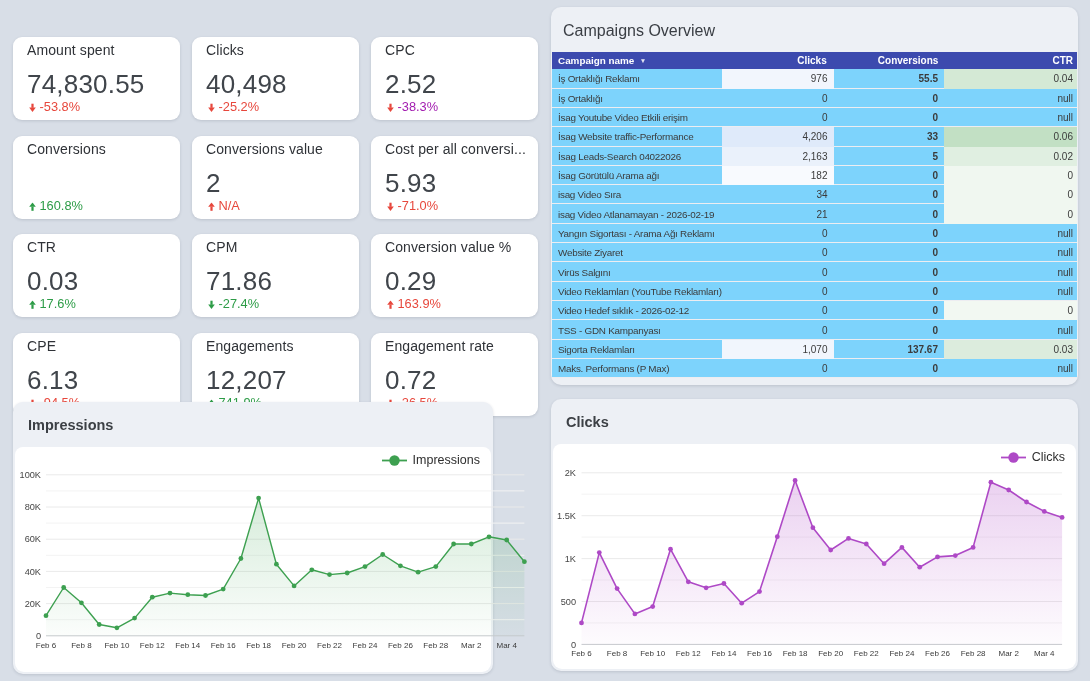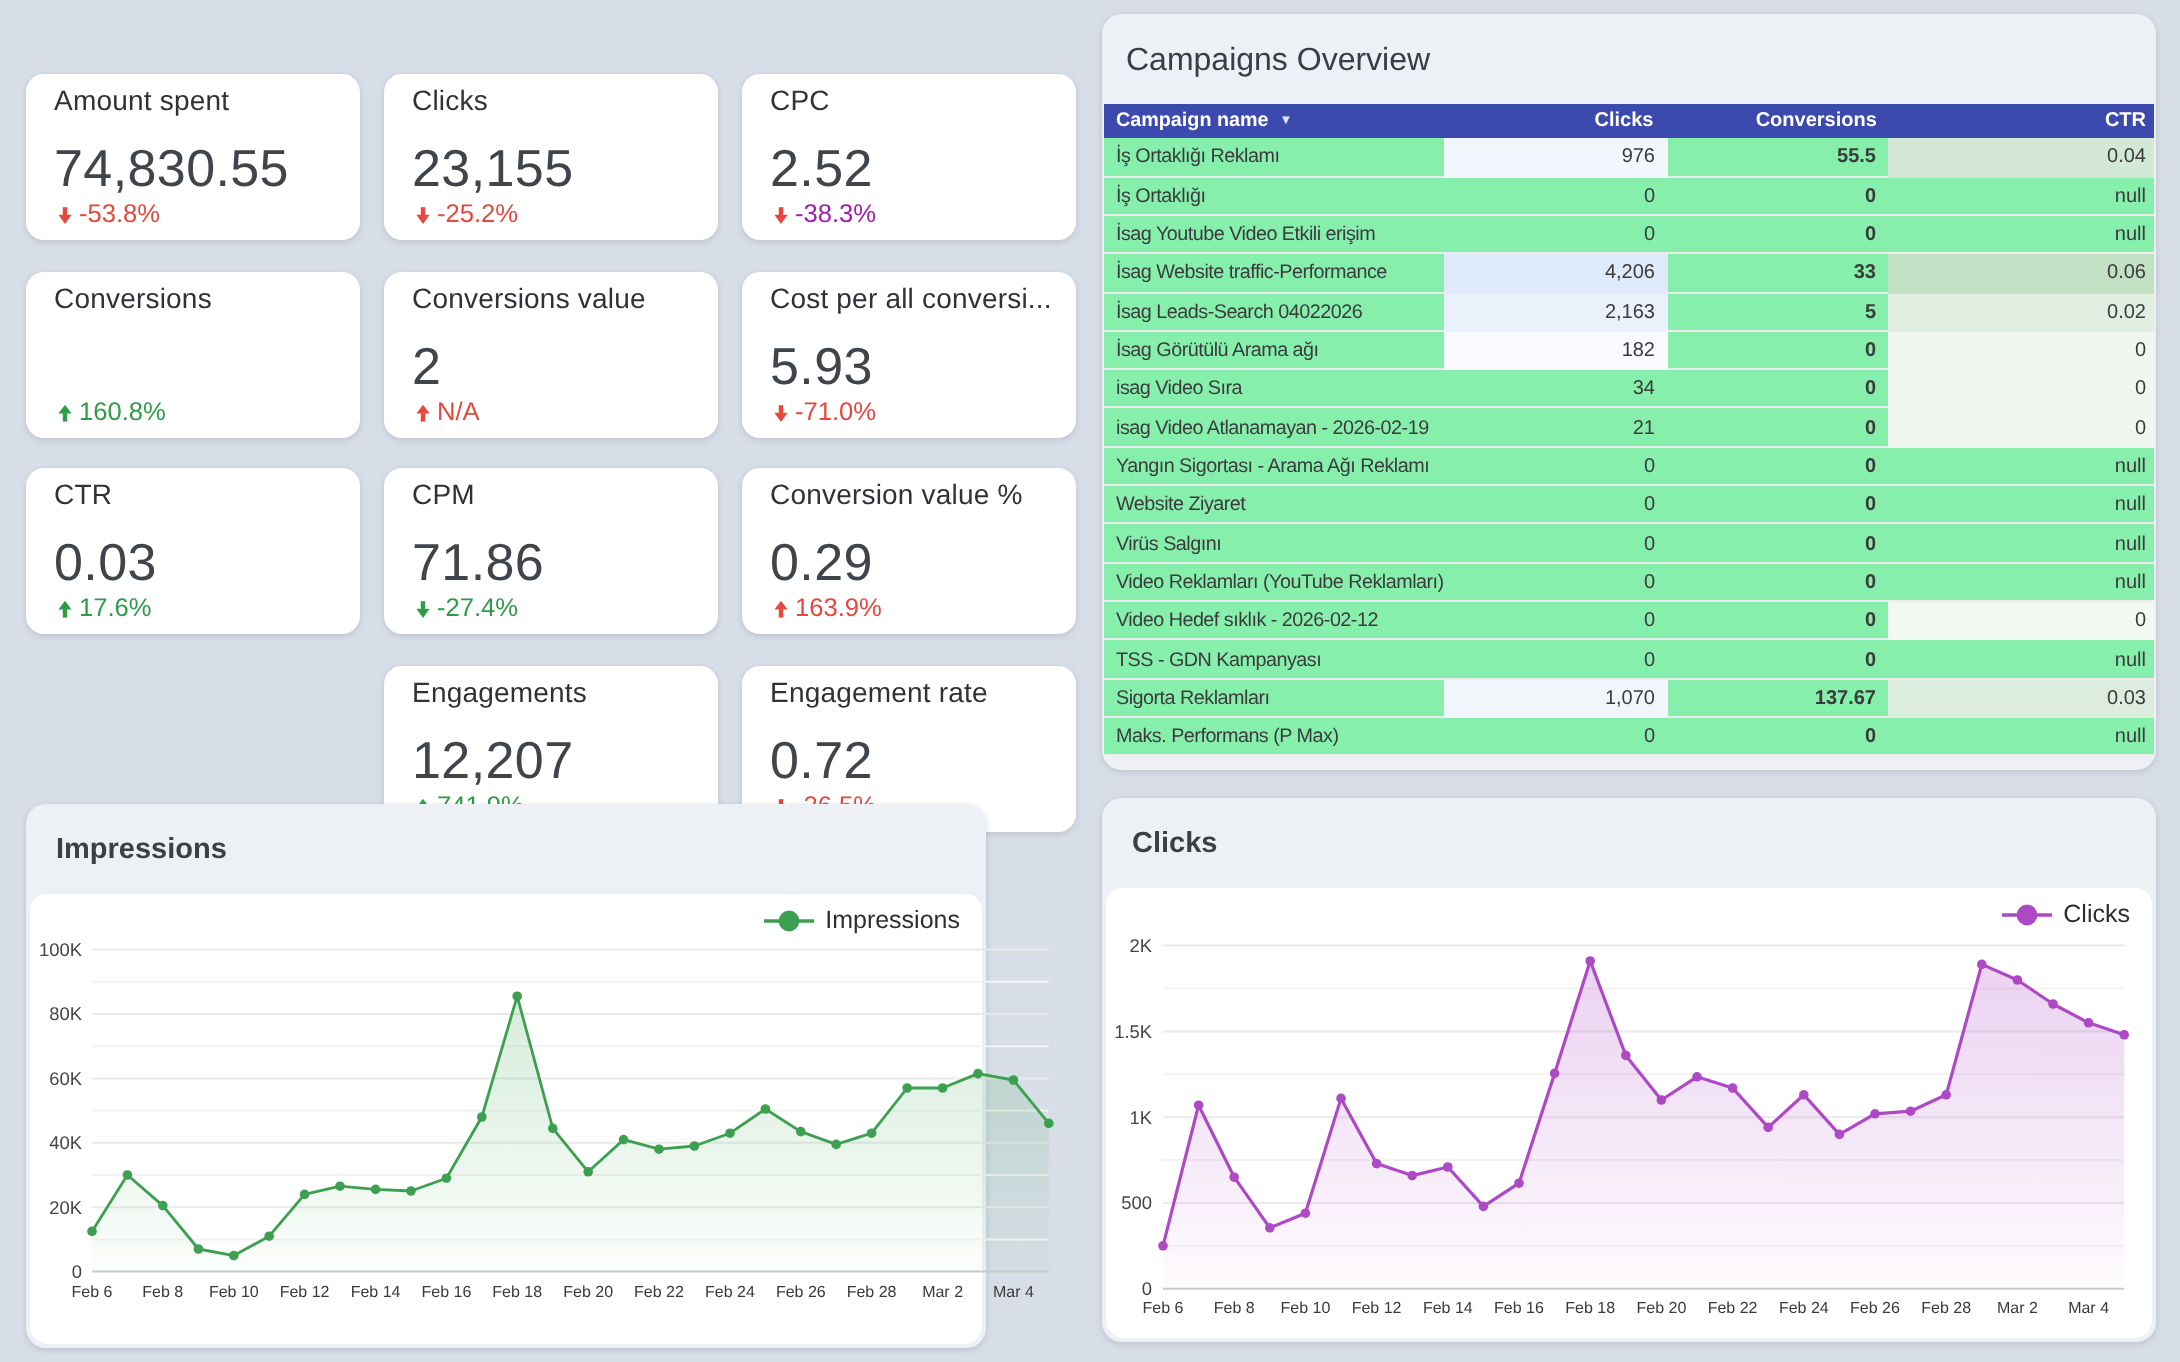--- a/index.html
+++ b/index.html
@@ -5,41 +5,41 @@
 .page { position:relative; width:1090px; height:681px; }
 .kcard { position:absolute; width:167px; height:83.5px; background:#fff; border-radius:9px;
   box-shadow:0 1px 3px rgba(60,70,90,0.18);margin-top:30px; }
 .ktitle { position:absolute; left:14px; top:5.5px; font-size:14px; color:#2f3237; letter-spacing:0.1px; }
 .kval { position:absolute; left:14px; top:32px; font-size:26px; color:#40454b; letter-spacing:0.2px; }
 .kdelta { position:absolute; left:15.5px; top:64px; height:11px; font-size:12.8px; display:flex; align-items:center; }
 .bigcard { position:absolute; background:#edf0f5; border-radius:10px; box-shadow:0 1px 3px rgba(60,70,90,0.18); }
 .ctitle { position:absolute; font-weight:bold; color:#3c4045; }
 .tbl { position:absolute; left:1px; top:45px; width:525px; }
 .thead { display:flex; background:#3c4aae; color:#fff; font-size:10px; font-weight:bold; height:17.2px; align-items:center; }
-.trow { display:flex; background:#86efac; height:19.34px; align-items:center; font-size:10px; color:#3b3b3b; box-shadow:inset 0 -1px 0 #ededf1; }
+.trow { display:flex; background:#7dd3fc; height:19.34px; align-items:center; font-size:10px; color:#3b3b3b; box-shadow:inset 0 -1px 0 #ededf1; }
 .tc-name { width:169.5px; padding-left:6px; letter-spacing:-0.25px; font-size:9.9px; height:100%; display:flex; align-items:center; white-space:nowrap; overflow:hidden; }
 .tc-num { width:112px; text-align:right; padding-right:6px; height:100%; display:flex; align-items:center; justify-content:flex-end; }
 .trow .tc-num:nth-child(3) { width:110.5px;font-weight:bold; }
 .tc-ctr { width:133px; text-align:right; padding-right:4px; height:100%; display:flex; align-items:center; justify-content:flex-end; }
 .thead .tc-name { color:#fff; letter-spacing:0; }
 .inner { position:absolute; left:2px; right:2px; top:45px; bottom:2px; background:#fff; border-radius:8px 8px 9px 9px; }
 .legend { position:absolute; display:flex; align-items:center; font-size:12.5px; color:#2e2e2e; }
 </style></head><body>
 <div class="page">
 <div class="kcard" style="left:13px;top:6.5px">
       <div class="ktitle">Amount spent</div>
       <div class="kval">74,830.55</div>
       <div class="kdelta" style="color:#e7473c"><svg width="7" height="9" viewBox="0 0 7 9" style="margin-right:4px;transform:translateY(1.2px)">
           <rect x="2.4" y="0.4" width="2.2" height="4.2" fill="#e7473c"></rect>
           <path d="M0.2 4.2 L6.8 4.2 L3.5 8.8 Z" fill="#e7473c"></path>
         </svg>-53.8%</div>
     </div>
     <div class="kcard" style="left:192px;top:6.5px">
       <div class="ktitle">Clicks</div>
-      <div class="kval">23,155</div>
+      <div class="kval">40,498</div>
       <div class="kdelta" style="color:#e7473c"><svg width="7" height="9" viewBox="0 0 7 9" style="margin-right:4px;transform:translateY(1.2px)">
           <rect x="2.4" y="0.4" width="2.2" height="4.2" fill="#e7473c"></rect>
           <path d="M0.2 4.2 L6.8 4.2 L3.5 8.8 Z" fill="#e7473c"></path>
         </svg>-25.2%</div>
     </div>
     <div class="kcard" style="left:371px;top:6.5px">
       <div class="ktitle">CPC</div>
       <div class="kval">2.52</div>
       <div class="kdelta" style="color:#a21caf"><svg width="7" height="9" viewBox="0 0 7 9" style="margin-right:4px;transform:translateY(1.2px)">
           <rect x="2.4" y="0.4" width="2.2" height="4.2" fill="#e7473c"></rect>
@@ -85,20 +85,28 @@
           <path d="M0.2 4.2 L6.8 4.2 L3.5 8.8 Z" fill="#2d9c47"></path>
         </svg>-27.4%</div>
     </div>
     <div class="kcard" style="left:371px;top:203.5px">
       <div class="ktitle">Conversion value %</div>
       <div class="kval">0.29</div>
       <div class="kdelta" style="color:#e7473c"><svg width="7" height="9" viewBox="0 0 7 9" style="margin-right:4px;transform:translateY(1.2px)">
           <rect x="2.4" y="4.4" width="2.2" height="4.2" fill="#e7473c"></rect>
           <path d="M3.5 0.2 L6.8 4.6 L0.2 4.6 Z" fill="#e7473c"></path>
         </svg>163.9%</div>
+    </div>
+    <div class="kcard" style="left:13px;top:302.5px">
+      <div class="ktitle">CPE</div>
+      <div class="kval">6.13</div>
+      <div class="kdelta" style="color:#e7473c"><svg width="7" height="9" viewBox="0 0 7 9" style="margin-right:4px;transform:translateY(1.2px)">
+          <rect x="2.4" y="0.4" width="2.2" height="4.2" fill="#e7473c"></rect>
+          <path d="M0.2 4.2 L6.8 4.2 L3.5 8.8 Z" fill="#e7473c"></path>
+        </svg>-94.5%</div>
     </div>
     <div class="kcard" style="left:192px;top:302.5px">
       <div class="ktitle">Engagements</div>
       <div class="kval">12,207</div>
       <div class="kdelta" style="color:#2d9c47"><svg width="7" height="9" viewBox="0 0 7 9" style="margin-right:4px;transform:translateY(1.2px)">
           <rect x="2.4" y="4.4" width="2.2" height="4.2" fill="#2d9c47"></rect>
           <path d="M3.5 0.2 L6.8 4.6 L0.2 4.6 Z" fill="#2d9c47"></path>
         </svg>741.9%</div>
     </div>
     <div class="kcard" style="left:371px;top:302.5px">

